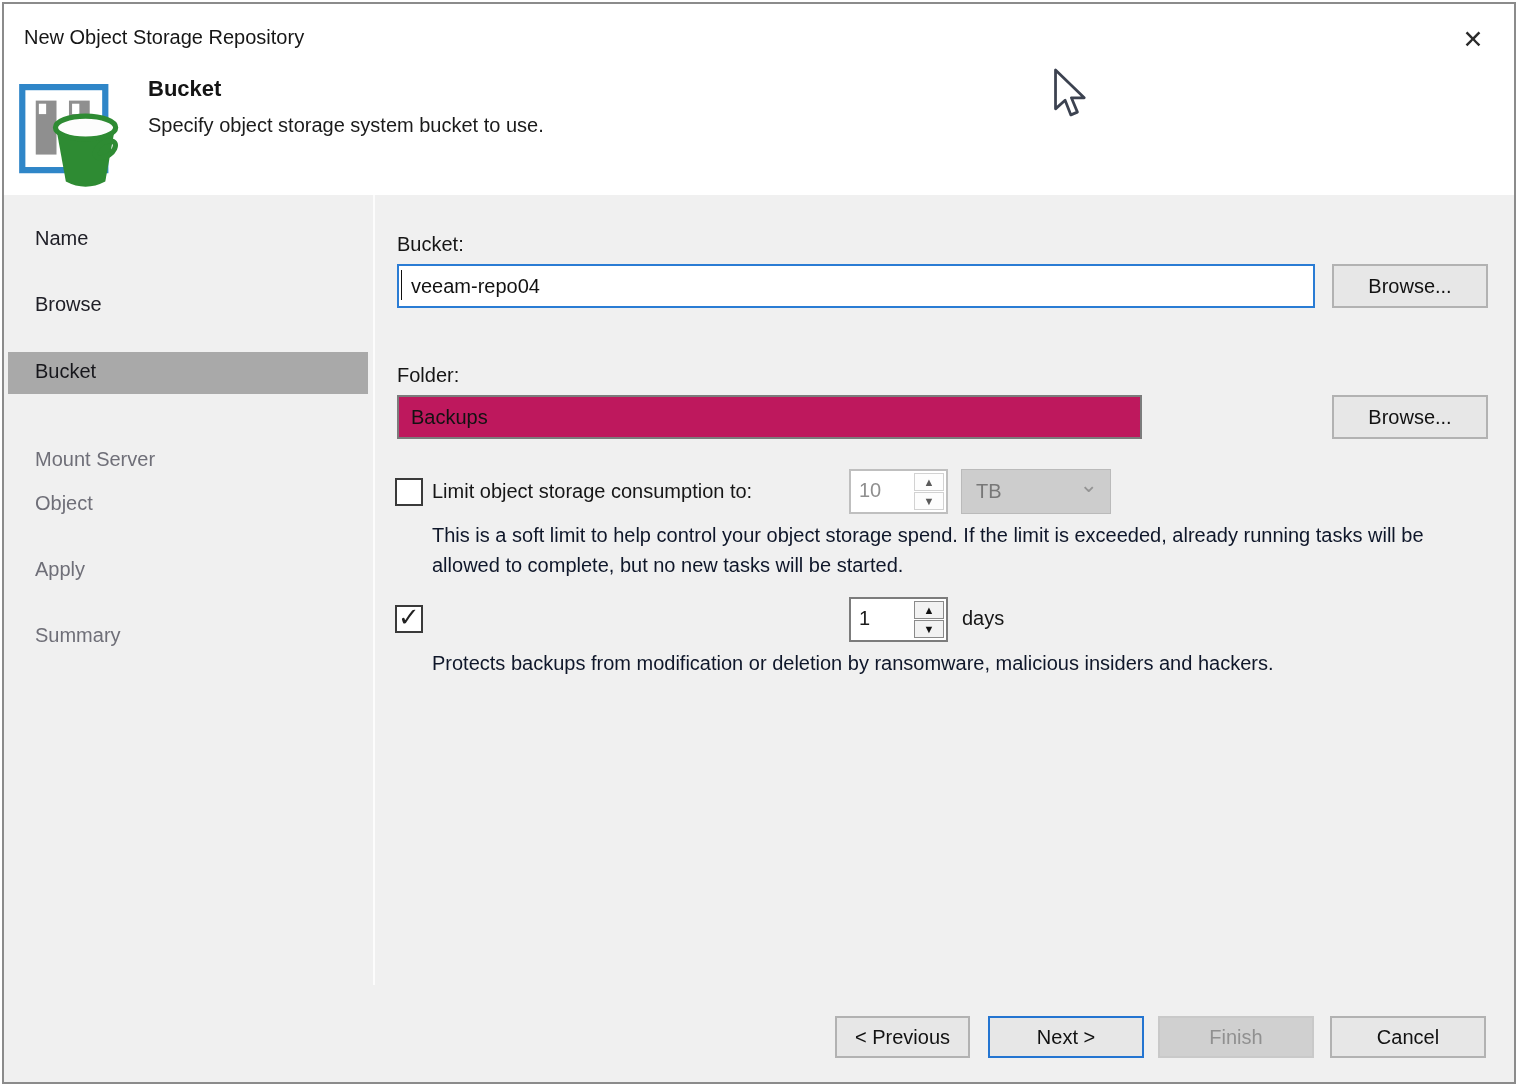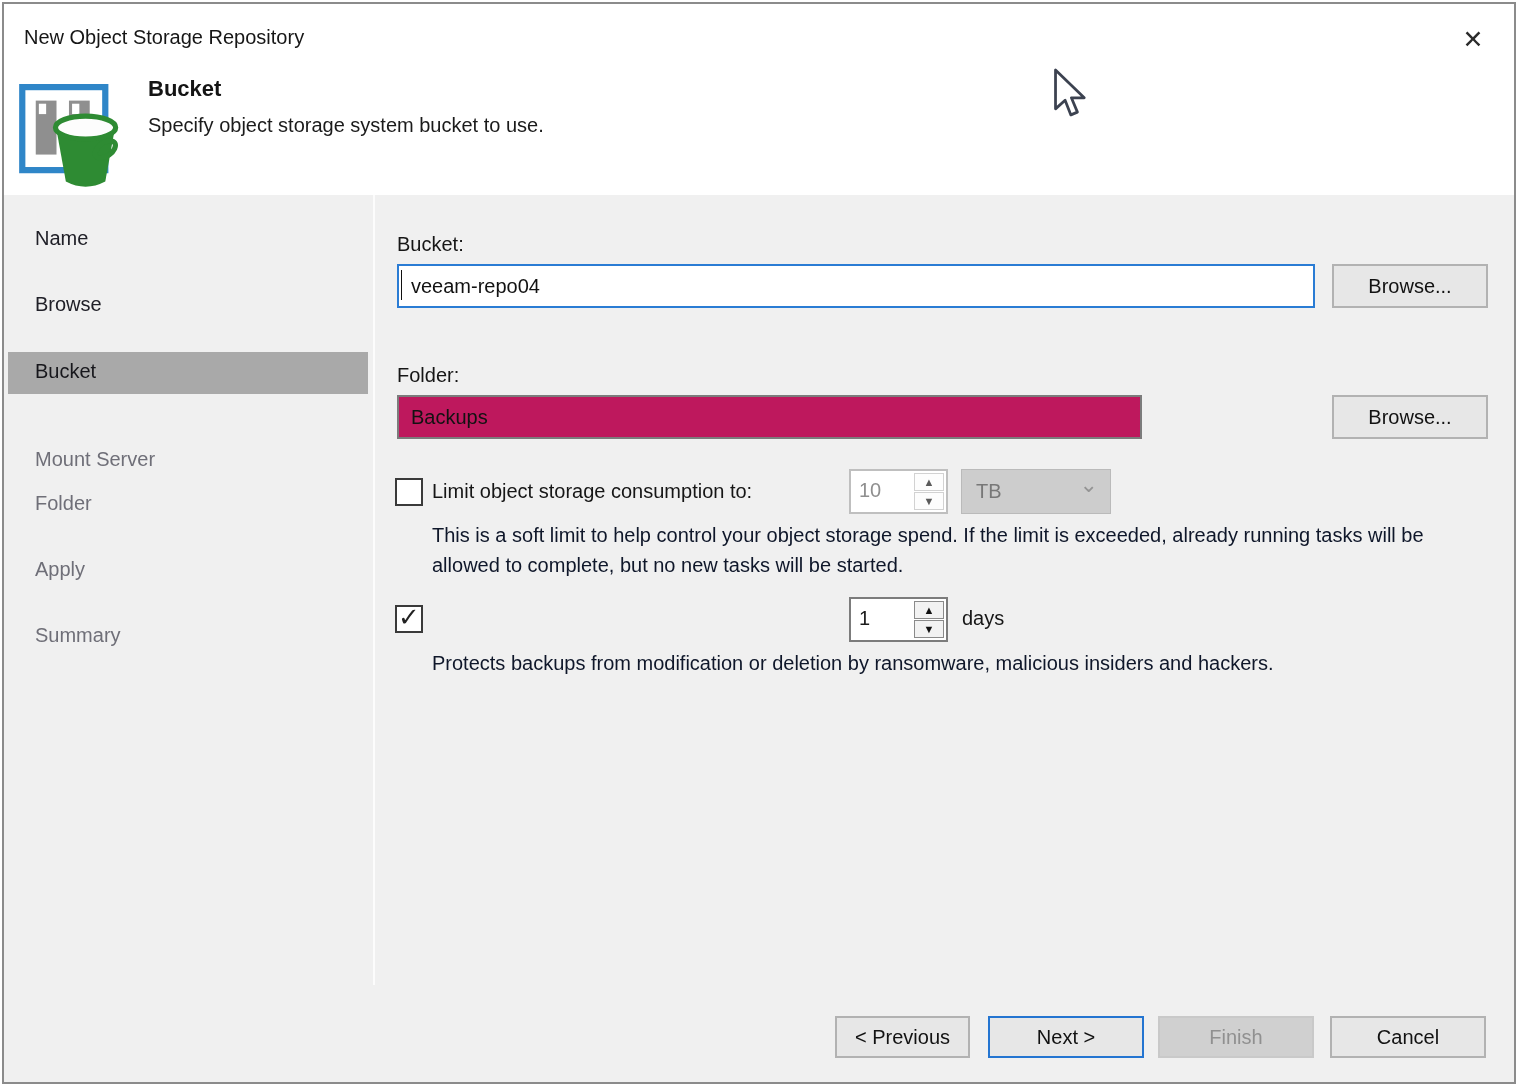--- a/index.html
+++ b/index.html
@@ -97,21 +97,21 @@
   <div class="hdr-sub">Specify object storage system bucket to use.</div>
 
   <div class="body">
     <div class="side-selected-band"></div>
     <div class="v-divider"></div>
 
     <div class="side-item side-done" style="top:32px;">Name</div>
     <div class="side-item side-done" style="top:98px;">Browse</div>
     <div class="side-item side-active" style="top:165px;">Bucket</div>
     <div class="side-item side-todo" style="top:231px;margin-top:22px;">Mount Server</div>
-    <div class="side-item side-todo" style="top:297px;">Folder</div>
+    <div class="side-item side-todo" style="top:297px;">Object</div>
     <div class="side-item side-todo" style="top:363px;">Apply</div>
     <div class="side-item side-todo" style="top:429px;">Summary</div>
 
     <div class="lbl" style="left:393px;top:38px;">Bucket:</div>
     <div class="txtfield" style="left:393px;top:69px;width:918px;height:44px;border:2px solid #2a7cd4;line-height:40px;">veeam-repo04</div>
     <div class="caret" style="left:397px;top:75px;"></div>
     <div class="btn" style="left:1328px;top:69px;width:156px;height:44px;">Browse...</div>
 
     <div class="lbl" style="left:393px;top:169px;">Folder:</div>
     <div class="txtfield" style="left:393px;top:200px;width:745px;height:44px;border:2px solid #7c7c7c;line-height:40px;background:#be185d;">Backups</div>

